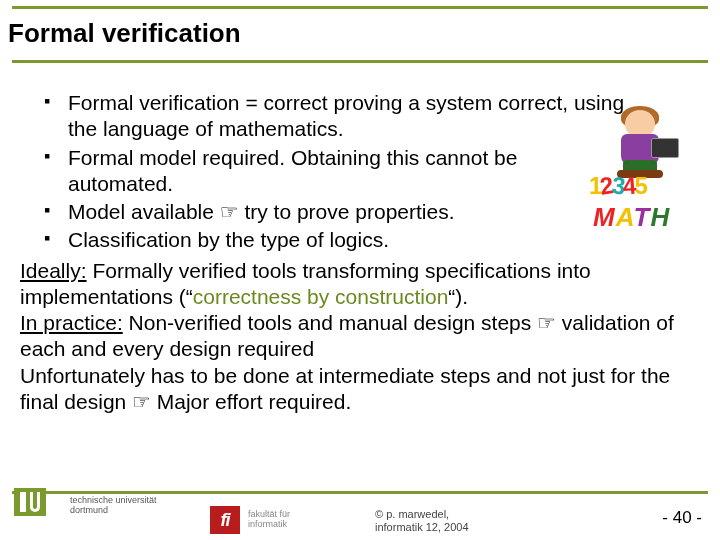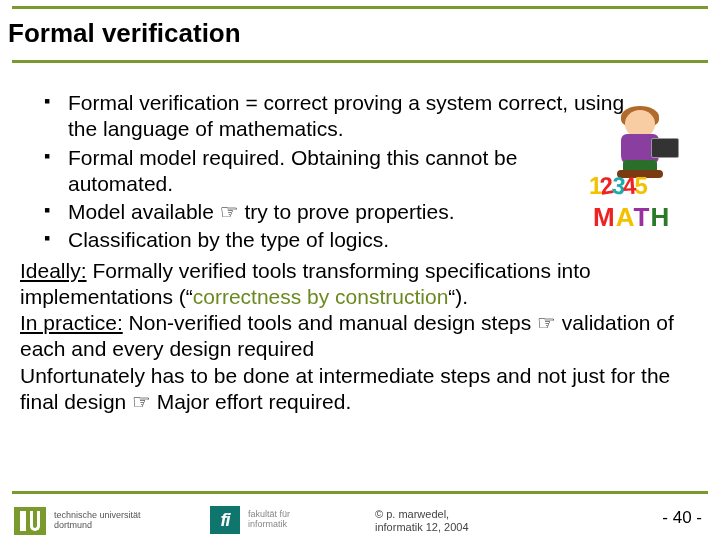--- a/index.html
+++ b/index.html
@@ -150,20 +150,21 @@
   .illus .nums .n2 { color:#e22; display:inline-block; transform:rotate(-8deg);}
   .illus .nums .n3 { color:#2aa; display:inline-block; transform:rotate(6deg);}
   .illus .nums .n4 { color:#e22; display:inline-block; transform:rotate(-4deg);}
   .illus .nums .n5 { color:#f2c200;}
   .illus .word {
     position: absolute;
     top: 94px;
     left: 4px;
     font-size: 26px;
     font-weight: 900;
+    font-style: italic;
     letter-spacing: 1px;
   }
   .illus .word .m1{color:#e22;}
   .illus .word .m2{color:#f2c200;}
   .illus .word .m3{color:#9a2fa0;}
   .illus .word .m4{color:#2a7a2a;}
 
   .bottom-rule {
     position: absolute;
     bottom: 46px;
@@ -175,24 +176,24 @@
   .footer {
     position: absolute;
     bottom: 0;
     left: 0;
     right: 0;
     height: 46px;
   }
   .logo-tu {
     position: absolute;
     left: 14px;
-    bottom: 5px;
+    bottom: 24px;
     display: flex;
-    align-items: center;
-    gap: 8px;
+    align-items: flex-end;
+    gap: 24px;
   }
   .logo-tu .mark {
     width: 32px; height: 28px;
     background: #7a9a2e;
     position: relative;
   }
   .logo-tu .mark::before {
     content: "";
     position: absolute;
     top: 4px; left: 6px;
@@ -217,21 +218,21 @@
   .logo-fi {
     position: absolute;
     left: 210px;
     bottom: 6px;
     display: flex;
     align-items: center;
     gap: 8px;
   }
   .logo-fi .mark {
     width: 30px; height: 28px;
-    background: #0f766e;
+    background: #b91c1c;
     color: #fff;
     font-size: 18px;
     font-weight: bold;
     font-style: italic;
     display: flex;
     align-items: center;
     justify-content: center;
     letter-spacing: -1px;
   }
   .logo-fi .txt {

